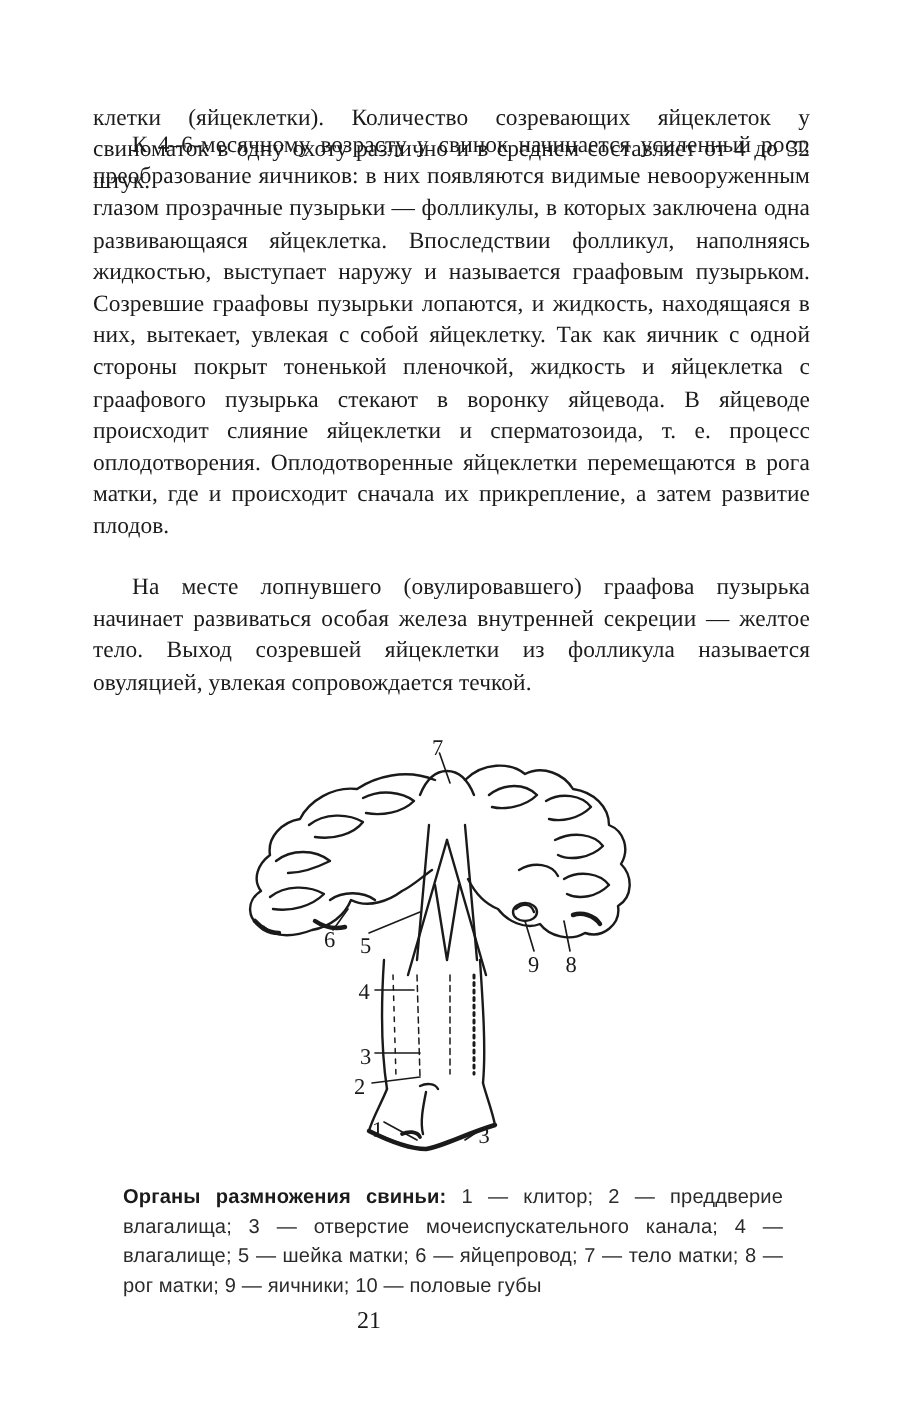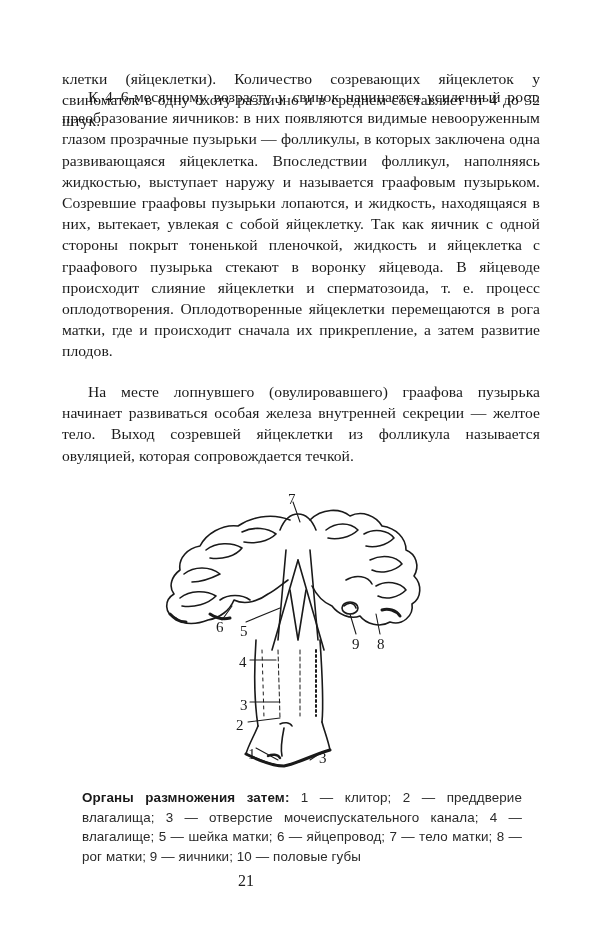--- a/index.html
+++ b/index.html
@@ -41,21 +41,21 @@
 
   <div class="text-block" id="p1">
     <p>клетки (яйцеклетки). Количество созревающих яйцеклеток у свиноматок в одну охоту различно и в среднем составляет от 4 до 32 штук.</p>
   </div>
 
   <div class="text-block" id="p2">
     <p class="indent">К 4–6-месячному возрасту у свинок начинается усиленный рост, преобразование яичников: в них появляются видимые невооруженным глазом прозрачные пузырьки — фолликулы, в которых заключена одна развивающаяся яйцеклетка. Впоследствии фолликул, наполняясь жидкостью, выступает наружу и называется граафовым пузырьком. Созревшие граафовы пузырьки лопаются, и жидкость, находящаяся в них, вытекает, увлекая с собой яйцеклетку. Так как яичник с одной стороны покрыт тоненькой пленочкой, жидкость и яйцеклетка с граафового пузырька стекают в воронку яйцевода. В яйцеводе происходит слияние яйцеклетки и сперматозоида, т. е. процесс оплодотворения. Оплодотворенные яйцеклетки перемещаются в рога матки, где и происходит сначала их прикрепление, а затем развитие плодов.</p>
   </div>
 
   <div class="text-block" id="p3">
-    <p class="indent">На месте лопнувшего (овулировавшего) граафова пузырька начинает развиваться особая железа внутренней секреции — желтое тело. Выход созревшей яйцеклетки из фолликула называется овуляцией, которая сопровождается течкой.</p>
+    <p class="indent">На месте лопнувшего (овулировавшего) граафова пузырька начинает развиваться особая железа внутренней секреции — желтое тело. Выход созревшей яйцеклетки из фолликула называется овуляцией, увлекая сопровождается течкой.</p>
   </div>
 
   <div class="figure">
     <svg width="300" height="290" viewBox="0 0 300 290">
       <g fill="none" stroke="#1a1a1a" stroke-width="1.6" stroke-linecap="round" stroke-linejoin="round">
 
         <path d="M140 30 C120 22 100 28 88 36 C72 34 56 44 50 56 C38 58 28 68 30 80 C22 86 18 96 24 104 C14 110 14 124 26 128 C34 136 48 134 58 130 C70 128 80 120 84 110 C96 116 110 110 118 104 C126 100 132 94 138 90"></path>
         <path d="M34 84 C44 76 60 76 70 84 C62 88 52 92 42 92"></path>
         <path d="M30 108 C40 100 56 100 66 106 C58 114 44 118 32 116"></path>
         <path d="M56 60 C66 52 82 52 92 58 C86 66 72 70 60 68"></path>
@@ -112,17 +112,17 @@
     <span class="lbl" style="left:90px;top:134px">5</span>
     <span class="lbl" style="left:202px;top:147px">9</span>
     <span class="lbl" style="left:227px;top:147px">8</span>
     <span class="lbl" style="left:89px;top:165px">4</span>
     <span class="lbl" style="left:90px;top:208px">3</span>
     <span class="lbl" style="left:86px;top:228px">2</span>
     <span class="lbl" style="left:98px;top:257px">1</span>
     <span class="lbl" style="left:169px;top:261px">3</span>
   </div>
 
-  <div class="caption"><span class="cap-title">Органы размножения затем:</span><span> 1 — клитор; 2 — преддверие влагалища; 3 — отверстие мочеиспускательного канала; 4 — влагалище; 5 — шейка матки; 6 — яйцепровод; 7 — тело матки; 8 — рог матки; 9 — яичники; 10 — половые губы</span></div>
+  <div class="caption"><span class="cap-title">Органы размножения свиньи:</span><span> 1 — клитор; 2 — преддверие влагалища; 3 — отверстие мочеиспускательного канала; 4 — влагалище; 5 — шейка матки; 6 — яйцепровод; 7 — тело матки; 8 — рог матки; 9 — яичники; 10 — половые губы</span></div>
 
   <div class="page-number">21</div>
 
 </div>
 
 </body></html>

